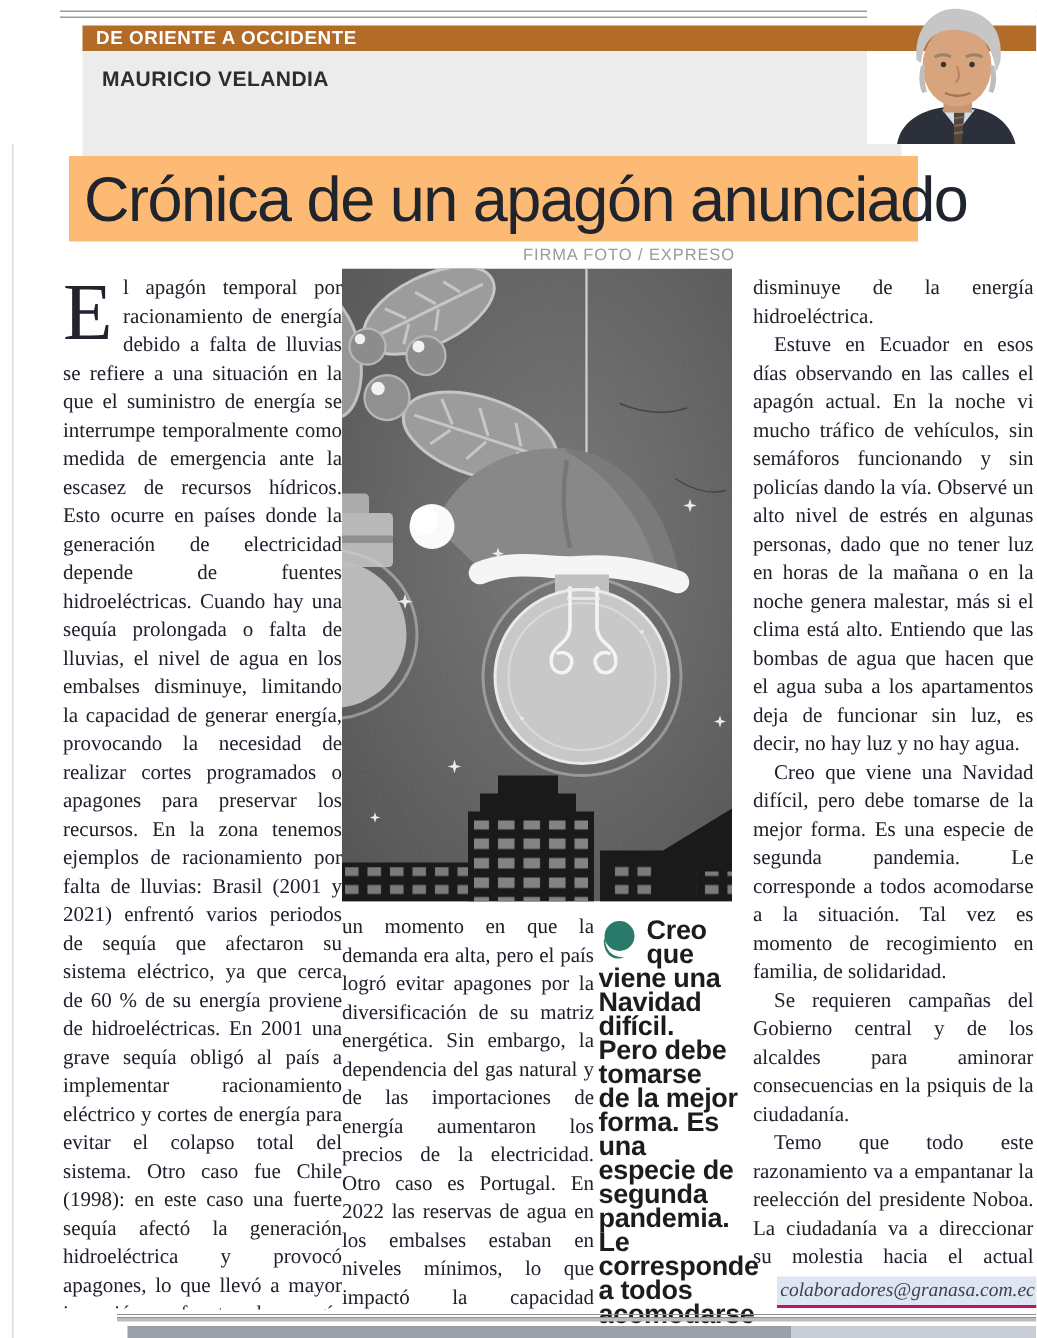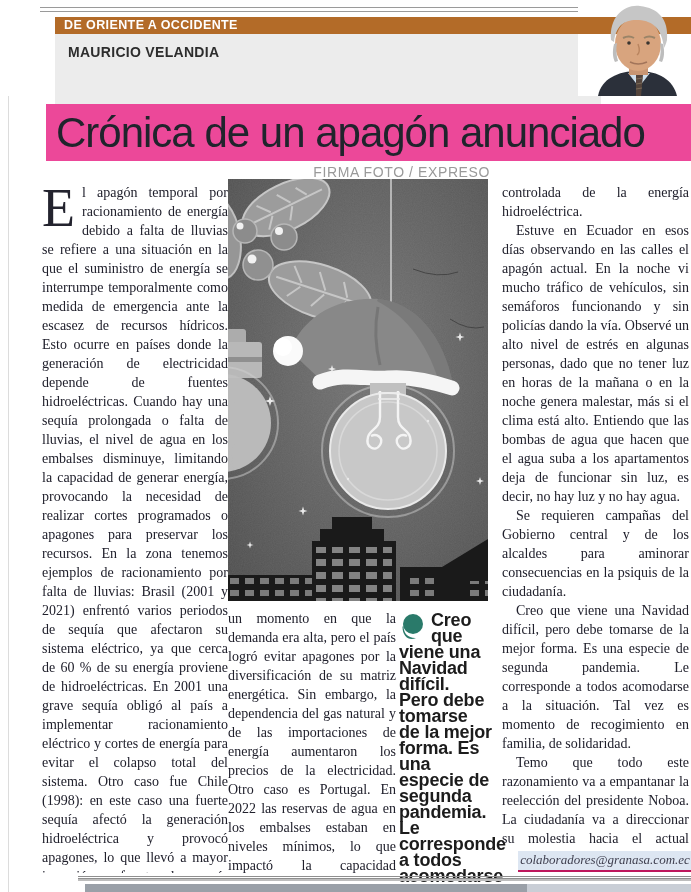--- a/index.html
+++ b/index.html
@@ -11,25 +11,25 @@
   .left-edge{position:absolute;left:8px;top:96px;width:1px;height:796px;background:#dcdcdc;}
   
   .orange-bar{position:absolute;left:55px;top:17px;width:636px;height:17px;background:#b36b28;}
   .section-label{font-family:"Liberation Sans",sans-serif;font-weight:bold;font-size:12.5px;
                  line-height:17px;color:#ffffff;letter-spacing:.4px;padding-left:9px;}
   .author-box{position:absolute;left:55px;top:34px;width:546px;height:74px;background:#ececec;}
   .author-name{font-family:"Liberation Sans",sans-serif;font-weight:bold;font-size:14px;
                color:#2d2d2d;letter-spacing:.3px;margin:10px 0 0 13px;}
   .portrait{position:absolute;left:578px;top:0;width:113px;height:96px;background:#ffffff;}
   
-  .title-block{position:absolute;left:46px;top:104px;width:646px;height:57px;background:#ec4899;}
+  .title-block{position:absolute;left:46px;top:104px;width:566px;height:57px;background:#fdba74;}
   .headline{font-family:"Liberation Sans",sans-serif;font-weight:300;font-size:42px;line-height:57px;
             color:#20242c;letter-spacing:-1px;padding-left:10px;white-space:nowrap;}
   .caption{position:absolute;left:228px;top:164px;width:262px;text-align:right;
-           font-family:"Liberation Sans",sans-serif;font-size:14px;color:#9a9a9a;letter-spacing:.6px;}
+           font-family:"Liberation Sans",sans-serif;font-size:11px;color:#9a9a9a;letter-spacing:.6px;}
   
   .col{position:absolute;overflow:hidden;}
   .bp{margin:0;text-align:justify;font-size:14px;line-height:19px;color:#20202c;hyphens:auto;}
   .bp.ind{text-indent:14px;}
   .dropcap{float:left;font-family:"Liberation Serif",serif;font-size:54px;line-height:44px;
            padding:3px 7px 0 0;color:#23232e;}
   #col1{left:42px;top:183px;width:186px;height:690px;}
   #col2{left:228px;top:609px;width:168px;height:264px;}
   #col3{left:502px;top:183px;width:187px;height:667px;}
   .illu{position:absolute;left:228px;top:179px;width:260px;height:422px;}
@@ -200,24 +200,24 @@
 
   <div class="pullquote">
     <svg class="quote-icon" viewBox="0 0 27 27">
       <circle cx="14" cy="11" r="10" fill="#2a7a6a"></circle>
       <path d="M4.5,12 C4,20 9,25.5 17,25 C10,28.5 3.5,23 3.5,14 Z" fill="#2a7a6a"></path>
     </svg>
     <span>Creo que viene una Navidad difícil. Pero debe tomarse de la mejor forma. Es una especie de segunda pandemia. Le corresponde a todos acomodarse a la situación.</span>
   </div>
 
   <div class="col" id="col3">
-    <p class="bp">controlada de la energía hidroeléctrica.</p>
+    <p class="bp">disminuye de la energía hidroeléctrica.</p>
     <p class="bp ind">Estuve en Ecuador en esos días observando en las calles el apagón actual. En la noche vi mucho tráfico de vehículos, sin semáforos funcionando y sin policías dando la vía. Observé un alto nivel de estrés en algunas personas, dado que no tener luz en horas de la mañana o en la noche genera malestar, más si el clima está alto. Entiendo que las bombas de agua que hacen que el agua suba a los apartamentos deja de funcionar sin luz, es decir, no hay luz y no hay agua.</p>
+    <p class="bp ind">Creo que viene una Navidad difícil, pero debe tomarse de la mejor forma. Es una especie de segunda pandemia. Le corresponde a todos acomodarse a la situación. Tal vez es momento de  recogimiento en familia, de solidaridad.</p>
     <p class="bp ind">Se requieren campañas del Gobierno central y de los alcaldes para aminorar consecuencias en la psiquis de la ciudadanía.</p>
-    <p class="bp ind">Creo que viene una Navidad difícil, pero debe tomarse de la mejor forma. Es una especie de segunda pandemia. Le corresponde a todos acomodarse a la situación. Tal vez es momento de  recogimiento en familia, de solidaridad.</p>
     <p class="bp ind">Temo que todo este razonamiento va a empantanar la reelección del presidente Noboa. La ciudadanía va a direccionar su molestia hacia el actual mandatario, más cuando esta semana en su cuenta de X el expresidente Lasso expuso una foto suya acompañado del presidente de Colombia cuando fue a buscar energía para Ecuador en el país vecino y se la dieron, queriendo decir que la falla en energía él la tenía controlada.</p>
 
   </div>
 
   <div class="email">colaboradores@granasa.com.ec</div>
 
   <div class="rule-bottom"></div>
   <div class="bottom-bar"></div>
 
 </div>

